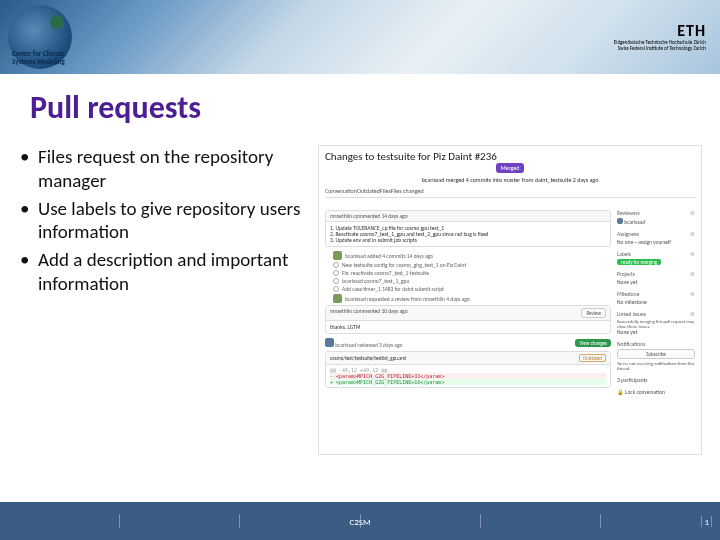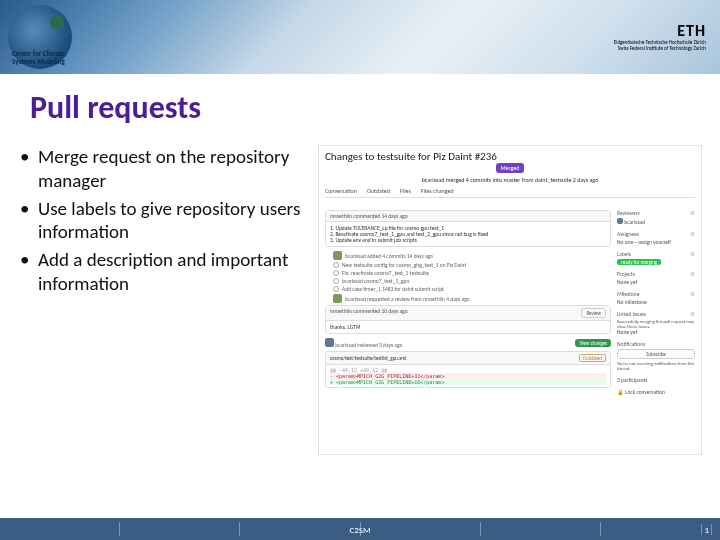--- a/index.html
+++ b/index.html
@@ -32,21 +32,21 @@
   
   .content { display: flex; margin-top: 18px; padding: 0 18px 0 18px; }
   .bullets { width: 300px; font-size: 19px; line-height: 1.25; color: #111; }
   .bullets li { list-style: none; position: relative; padding-left: 20px; margin-bottom: 4px; }
   .bullets li::before { content: "•"; position: absolute; left: 2px; top: 0; }
   
   .gh-shot { flex: 1; border: 1px solid #e0e0e0; font-size: 6px; color: #333; padding: 4px 6px; background: #fff; position: relative; height: 310px; overflow: hidden; }
   .gh-title { font-size: 11px; color: #222; margin-bottom: 0; }
   .gh-row { display: flex; align-items: center; gap: 3px; margin-bottom: 3px; flex-direction: column; }
   .badge-merged { background: #6f42c1; color: #fff; border-radius: 3px; padding: 1px 4px; font-size: 6px; }
-  .gh-tabs { display: flex; gap: 10px; border-bottom: 1px solid #ddd; padding-bottom: 2px; margin-bottom: 12px; font-size: 6px; color: #555; }
+  .gh-tabs { display: flex; border-bottom: 1px solid #ddd; padding-bottom: 2px; margin-bottom: 12px; font-size: 6px; color: #555; }
   .gh-main { display: flex; gap: 6px; }
   .gh-thread { flex: 1; }
   .gh-side { width: 78px; font-size: 5.5px; color: #555; }
   .gh-side .sec { margin-bottom: 6px; }
   .gh-side .sec-title { color: #666; margin-bottom: 2px; display: flex; justify-content: space-between; }
   .gh-side .gear { color: #aaa; }
   .lbl-green { background: #2cbe4e; color: #fff; padding: 0 4px; border-radius: 2px; display: inline-block; font-size: 5px; }
   .comment-box { border: 1px solid #ddd; border-radius: 3px; padding: 3px 4px; margin-bottom: 4px; font-size: 5.5px; background: #fff; }
   .comment-head { background: #f6f8fa; margin: -3px -4px 3px -4px; padding: 2px 4px; border-bottom: 1px solid #ddd; font-size: 5.5px; color: #555; }
   .timeline-item { display: flex; align-items: center; gap: 3px; margin: 2px 0 2px 8px; font-size: 5.5px; color: #666; }
@@ -56,21 +56,21 @@
   .diff-box { border: 1px solid #ddd; border-radius: 3px; margin-top: 3px; font-size: 5px; }
   .diff-head { background: #f6f8fa; padding: 2px 4px; border-bottom: 1px solid #ddd; display: flex; align-items: center; justify-content: space-between; }
   .badge-out { border: 1px solid #d9a85b; color: #b5863a; padding: 0 3px; border-radius: 2px; font-size: 5px; }
   .diff-body { padding: 2px 4px; font-family: monospace; font-size: 5px; }
   .diff-hunk { color: #999; }
   .diff-del { background: #ffeef0; color: #b31d28; }
   .diff-add { background: #e6ffed; color: #22863a; }
   .view-ch { background: #2c974b; color: #fff; border-radius: 3px; padding: 1px 4px; font-size: 5px; }
   .commit-dot { width: 6px; height: 6px; border: 1px solid #aaa; border-radius: 50%; background: #fff; }
 
-  .footer { position: absolute; bottom: 0; left: 0; right: 0; height: 22px; background: #3b5d84; display: flex; align-items: center; }
+  .footer { position: absolute; bottom: 0; left: 0; right: 0; height: 38px; background: #3b5d84; display: flex; align-items: center; }
   .footer .seg { flex: 1; border-left: 1px solid #7a94b5; height: 14px; }
   .footer .seg:first-child { border: none; }
   .footer .fc { position: absolute; left: 50%; transform: translateX(-50%); color: #fff; font-size: 9px; }
   .footer .fp { position: absolute; right: 8px; background: #3b5d84; color: #fff; font-size: 9px; padding: 0 2px; border-left: 1px solid #7a94b5; border-right: 1px solid #7a94b5; }
 </style>
 </head>
 <body>
 
 <div class="header-banner">
   <div class="logo-c2sm"></div>
@@ -82,21 +82,21 @@
     <div class="eth-main">ETH</div>
     <div class="eth-sub">Eidgenössische Technische Hochschule Zürich</div>
     <div class="eth-sub">Swiss Federal Institute of Technology Zurich</div>
   </div>
 </div>
 
 <h1 class="title">Pull requests</h1>
 
 <div class="content">
   <ul class="bullets">
-    <li>Merge request on the repository manager</li>
+    <li>Files request on the repository manager</li>
     <li>Use labels to give repository users information</li>
     <li>Add a description and important information</li>
   </ul>
 
   <div class="gh-shot">
     <div class="gh-title">Changes to testsuite for Piz Daint #236</div>
     <div class="gh-row">
       <span class="badge-merged">Merged</span>
       <span>bcarissad merged 4 commits into master from daint_testsuite 2 days ago</span>
     </div>

